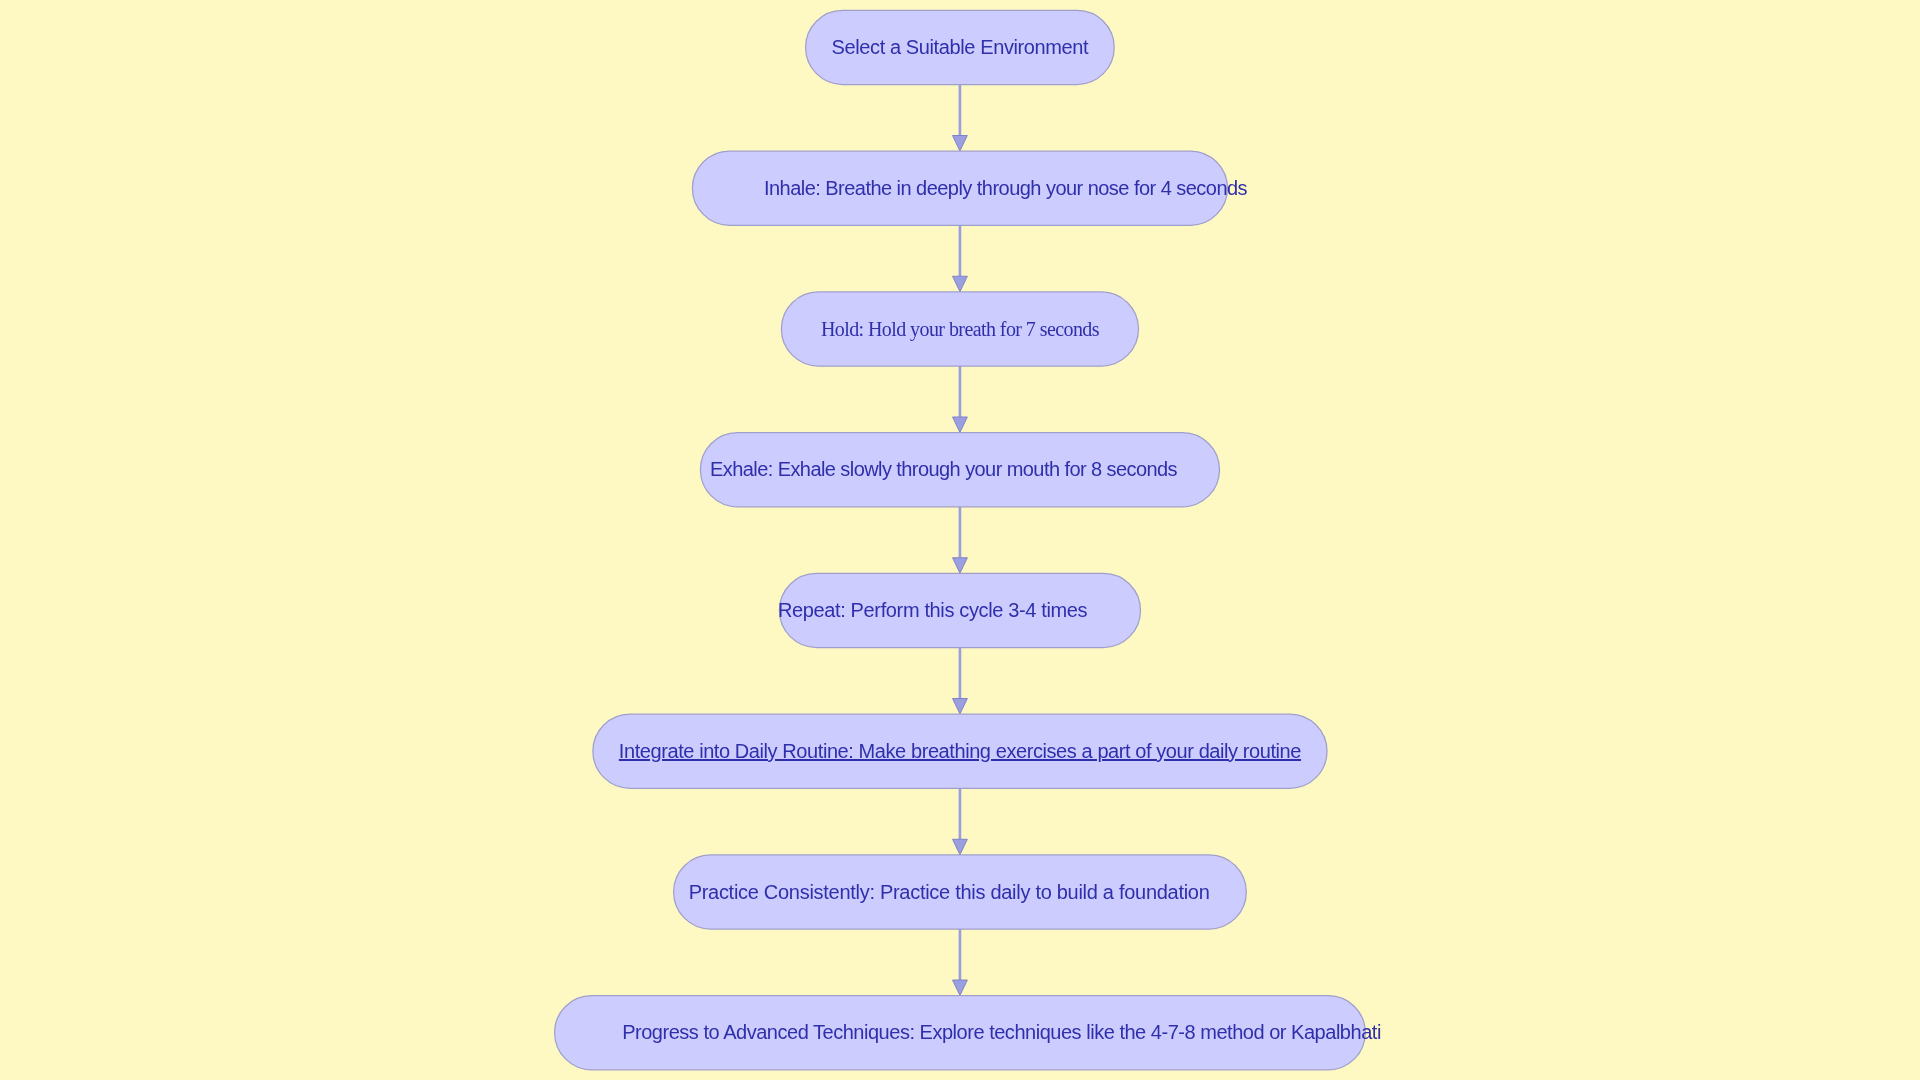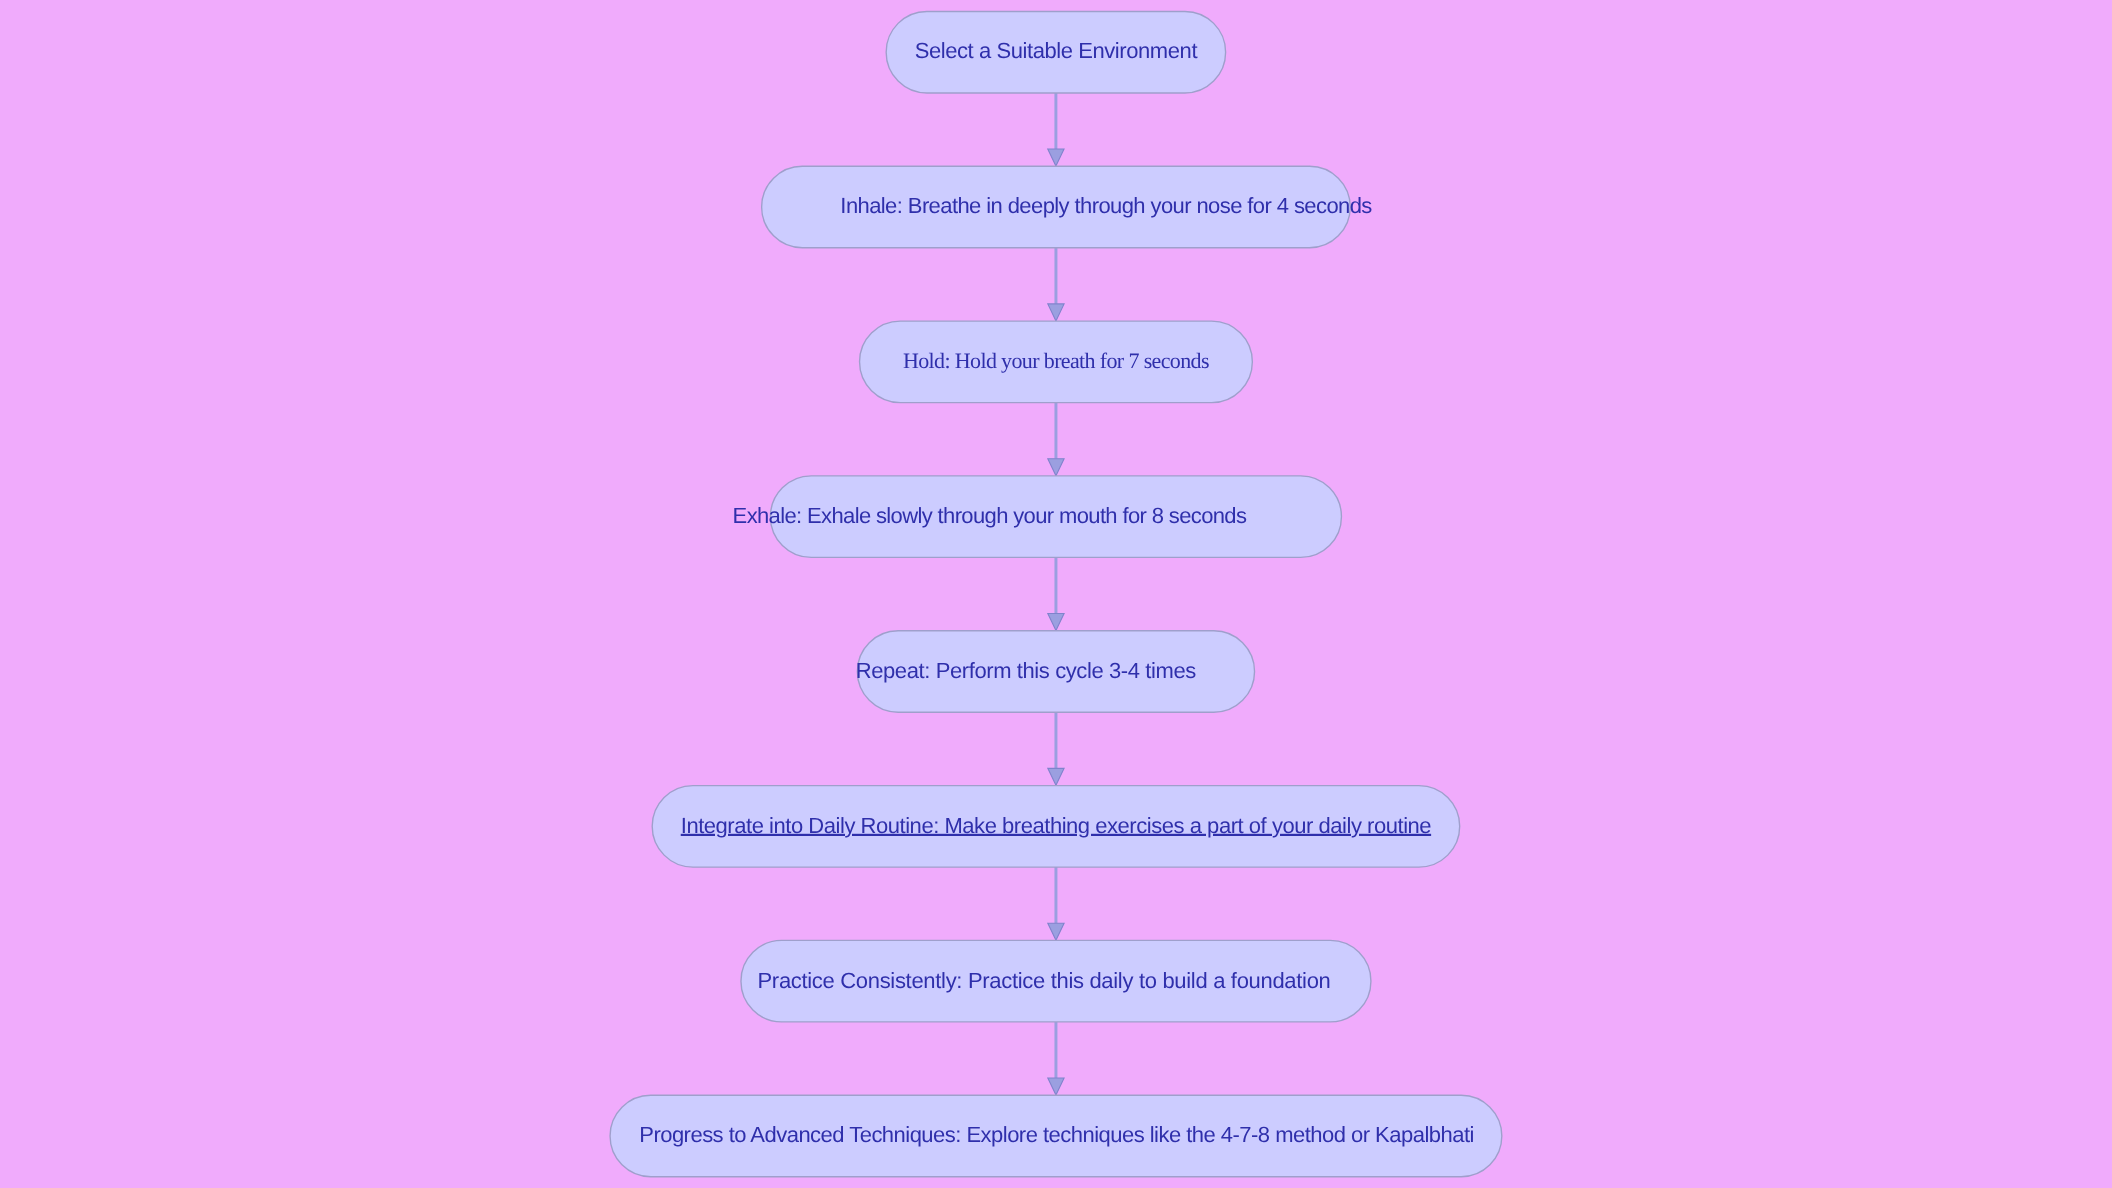--- a/index.html
+++ b/index.html
@@ -8,21 +8,21 @@
     padding: 0;
     width: 1920px;
     height: 1080px;
     background: #ffffff;
     overflow: hidden;
   }
   #stage {
     position: relative;
     width: 1920px;
     height: 1080px;
-    background: #f0abfc;
+    background: #fef9c3;
     font-family: "Liberation Sans", sans-serif;
   }
   .flow-svg {
     position: absolute;
     left: 0;
     top: 0;
     shape-rendering: geometricPrecision;
   }
   .node-label {
     position: absolute;
@@ -84,19 +84,19 @@
         <rect x="779.4" y="573.4" width="361.1" height="74.1" rx="37.05" ry="37.05" fill="#ccccff" stroke="#9f9fcc" stroke-width="1.25"></rect>
         <rect x="592.9" y="714.15" width="734.1" height="74.1" rx="37.05" ry="37.05" fill="#ccccff" stroke="#9f9fcc" stroke-width="1.25"></rect>
         <rect x="673.6" y="854.9" width="572.7" height="74.1" rx="37.05" ry="37.05" fill="#ccccff" stroke="#9f9fcc" stroke-width="1.25"></rect>
         <rect x="554.6" y="995.65" width="810.7" height="74.1" rx="37.05" ry="37.05" fill="#ccccff" stroke="#9f9fcc" stroke-width="1.25"></rect>
       </g>
     </svg>
   <div id="labels">
       <div class="node-label" style="left:805.6px;top:37px;width:308.6px"><span style="letter-spacing: -0.387px;">Select a Suitable Environment</span></div>
       <div class="node-label" style="left:718px;top:178px;width:575px"><span style="letter-spacing: -0.5371px;">Inhale: Breathe in deeply through your nose for 4 seconds</span></div>
       <div class="node-label" style="left:781.4px;top:319px;width:357.1px"><span style="letter-spacing: -0.5756px; font-family: Liberation Serif, serif;">Hold: Hold your breath for 7 seconds</span></div>
-      <div class="node-label" style="left:666px;top:459px;width:429px"><span style="letter-spacing: -0.5747px;">Exhale: Exhale slowly through your mouth for 8 seconds</span></div>
+      <div class="node-label" style="left:710px;top:459px;width:429px"><span style="letter-spacing: -0.5747px;">Exhale: Exhale slowly through your mouth for 8 seconds</span></div>
       <div class="node-label" style="left:752px;top:600px;width:361.1px"><span style="letter-spacing: -0.3639px;">Repeat: Perform this cycle 3-4 times</span></div>
       <div class="node-label" style="left:592.9px;top:741px;width:734.1px"><span style="letter-spacing: -0.4203px; text-decoration: underline;">Integrate into Daily Routine: Make breathing exercises a part of your daily routine</span></div>
       <div class="node-label" style="left:673.6px;top:882px;width:551px"><span style="letter-spacing: -0.2855px;">Practice Consistently: Practice this daily to build a foundation</span></div>
-      <div class="node-label" style="left:541px;top:1022px;width:839px"><span style="letter-spacing: -0.4759px;">Progress to Advanced Techniques: Explore techniques like the 4-7-8 method or Kapalbhati</span></div>
+      <div class="node-label" style="left:582px;top:1022px;width:839px"><span style="letter-spacing: -0.4759px;">Progress to Advanced Techniques: Explore techniques like the 4-7-8 method or Kapalbhati</span></div>
     </div>
 </div>
 
 </body></html>

